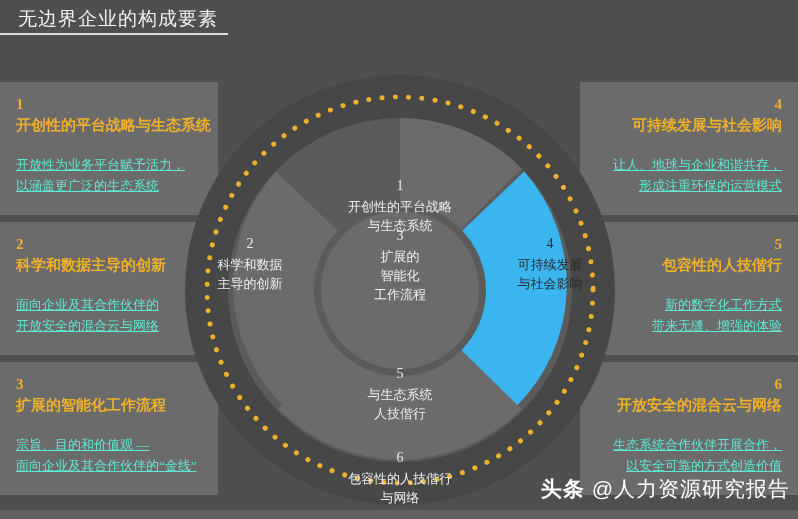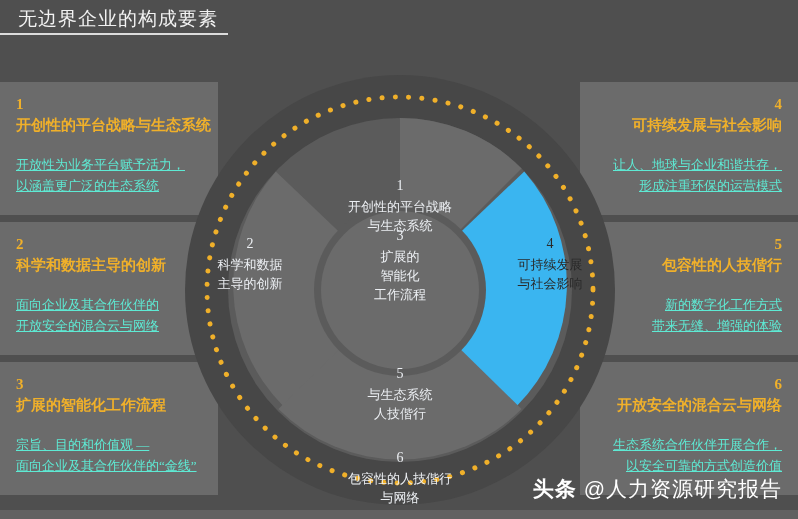--- a/index.html
+++ b/index.html
@@ -86,21 +86,21 @@
   .ring-label .n {
     display: block;
     font-size: 14px;
     line-height: 20px;
     margin-bottom: 1px;
   }
   .ring-label.dark { color: #2a2a2a; }
 
   
   #watermark {
-    position: absolute; right: 16px; bottom: 16px;
+    position: absolute; right: 8px; bottom: 16px;
     font-size: 21px; font-weight: bold;
     color: #ffffff;
     letter-spacing: 1px;
     font-family: "Liberation Sans", "DejaVu Sans", sans-serif;
     white-space: nowrap;
   }
   #watermark .at { font-weight: normal; }
 
   #bottom-strip {
     position: absolute; left: 0; bottom: 0; width: 798px; height: 9px;

